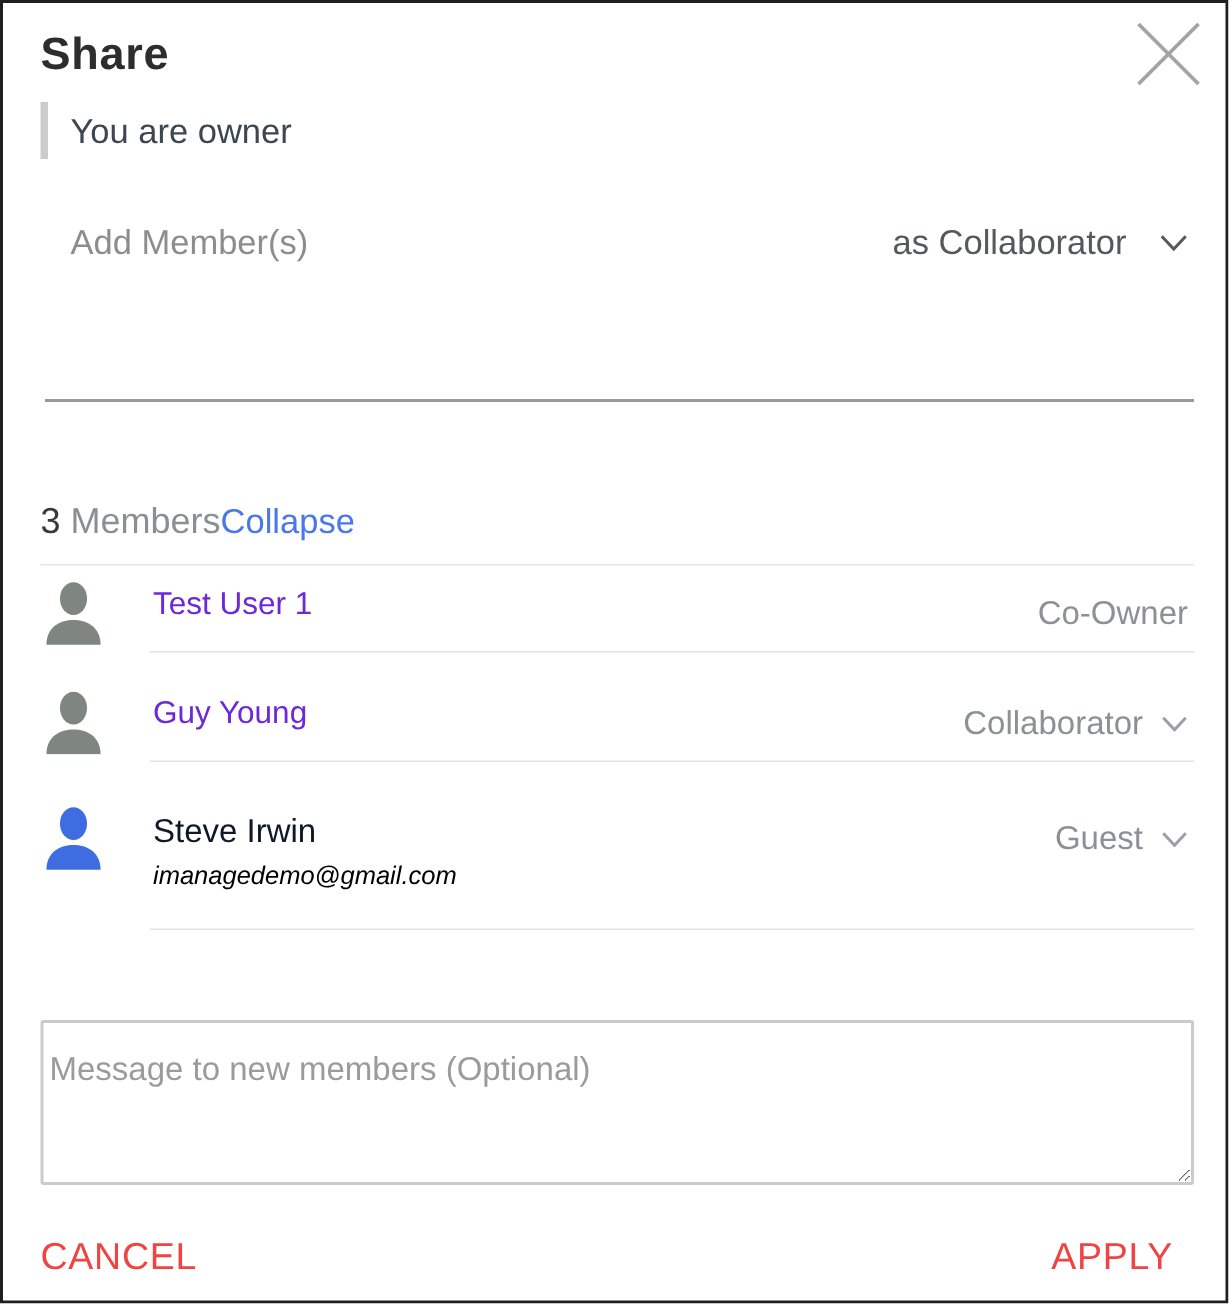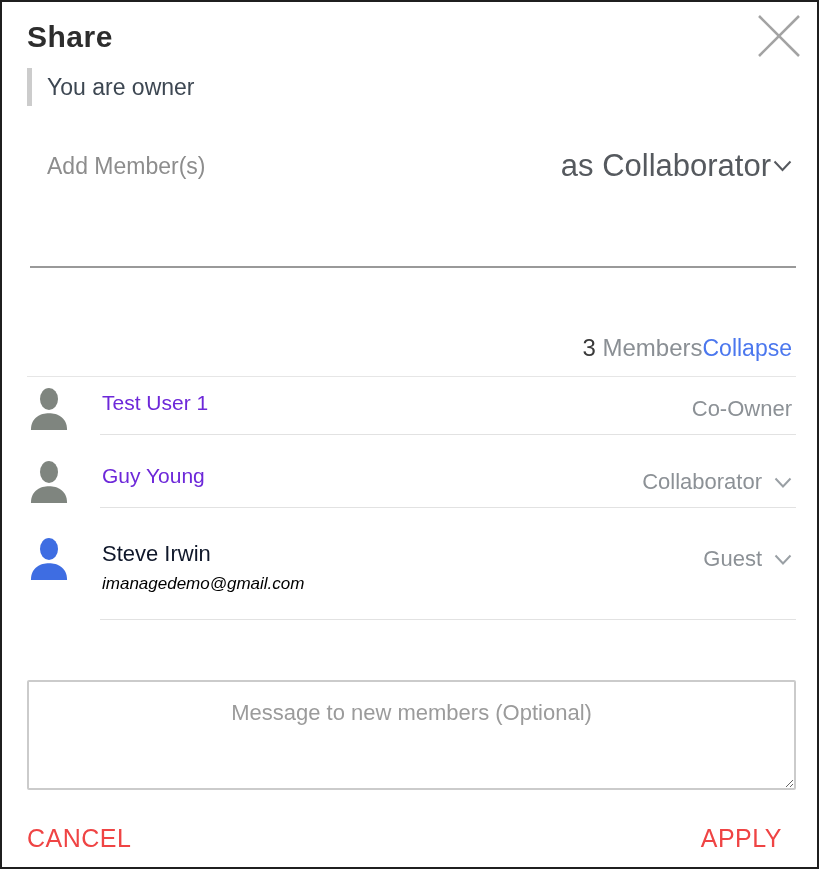--- a/index.html
+++ b/index.html
@@ -56,41 +56,41 @@
   .add-label {
     font-size: 23px;
     color: #8d8d8d;
     margin-left: 20px;
   }
   .role-selector {
     display: flex; align-items: center;
     cursor: pointer;
   }
   .role-selector-text {
-    font-size: 31px;
+    font-size: 23px;
     color: #55595e;
-    margin-right: 2px;
+    margin-right: 22px;
   }
 
   .member-input {
     position: absolute;
     left: 28px; top: 230px;
     width: 766px; height: 36px;
     border: none;
     border-bottom: 2px solid #999999;
     font-size: 22px;
     color: #333;
     outline: none;
     background: transparent;
   }
 
   .members-header {
     position: absolute;
     left: 25px; right: 25px; top: 332px;
-    display: flex; justify-content: flex-end; align-items: baseline;
+    display: flex; justify-content: flex-start; align-items: baseline;
   }
   .members-count-wrap { font-size: 24px; color: #8a8f94; }
   .members-count { color: #3a3a3a; }
   .collapse-link {
     font-size: 23px;
     color: #4b77ee;
     cursor: pointer;
     text-decoration: none;
   }
   .header-divider {
@@ -134,23 +134,22 @@
   .message-box {
     position: absolute;
     left: 25px; top: 678px;
     width: 769px; height: 110px;
     border: 2px solid #cbcbcb;
     border-radius: 2px;
     resize: both;
     font-family: "Liberation Sans", sans-serif;
     font-size: 22px;
     color: #0c4a6e;
-    padding: 18px 32px;
+    padding: 18px 4px;
     outline: none;
-    text-align: center;
   }
   .message-box::placeholder { color: #9b9b9b; }
 
   .footer-btn {
     position: absolute;
     top: 822px;
     font-size: 25px;
     color: #ef4444;
     background: none; border: none;
     cursor: pointer;

